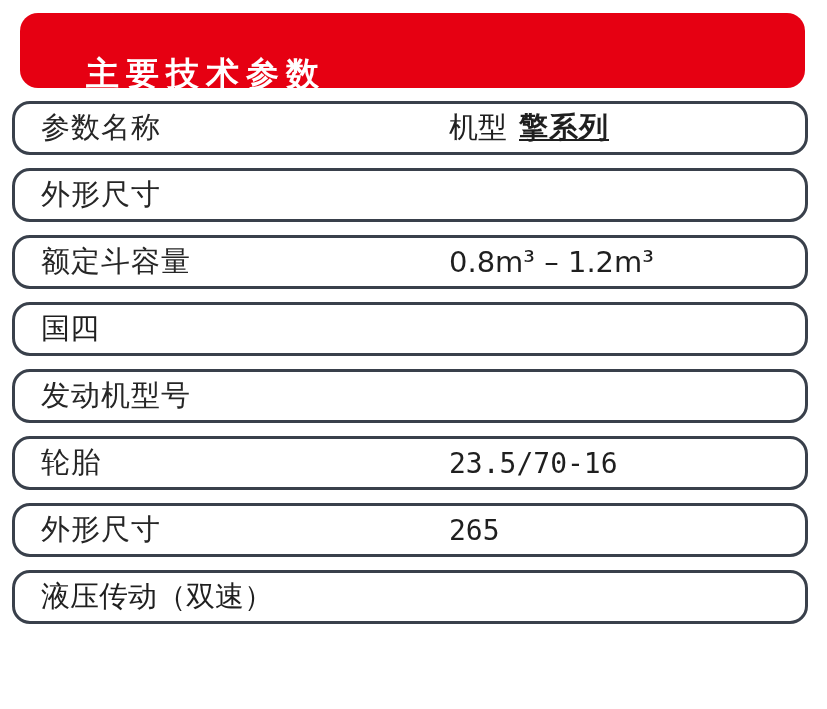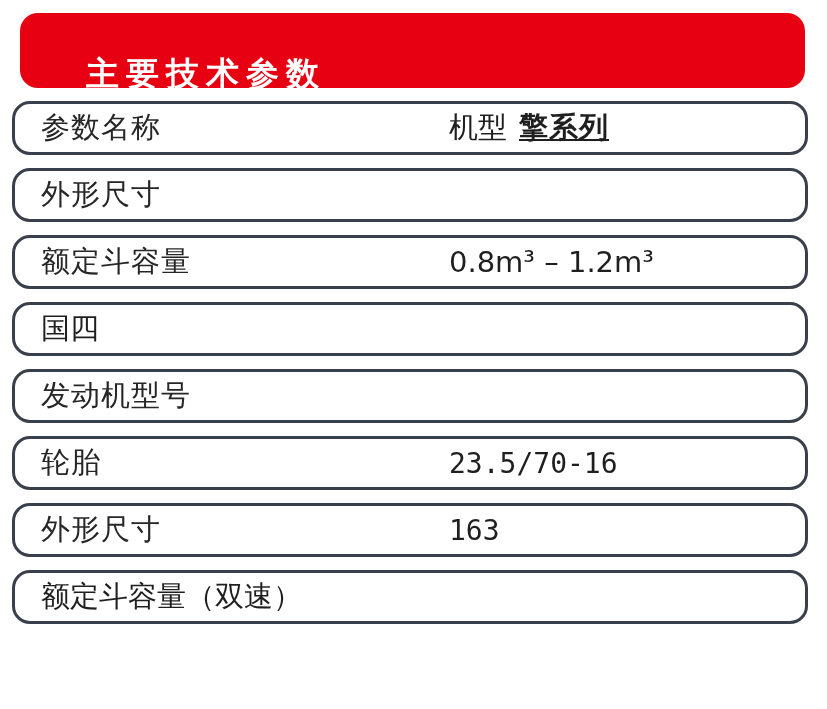--- a/index.html
+++ b/index.html
@@ -119,21 +119,21 @@
   </div>
 
   <div class="row">
     <span class="label">轮胎</span>
     <span class="value">23.5/70-16</span>
   </div>
 
 
   <div class="row">
     <span class="label">外形尺寸</span>
-    <span class="value">163</span>
+    <span class="value">265</span>
   </div>
 
   <div class="row">
-    <span class="value">额定斗容量（双速）</span>
+    <span class="value">液压传动（双速）</span>
   </div>
 </div>
 
 </div>
 
 </body></html>

